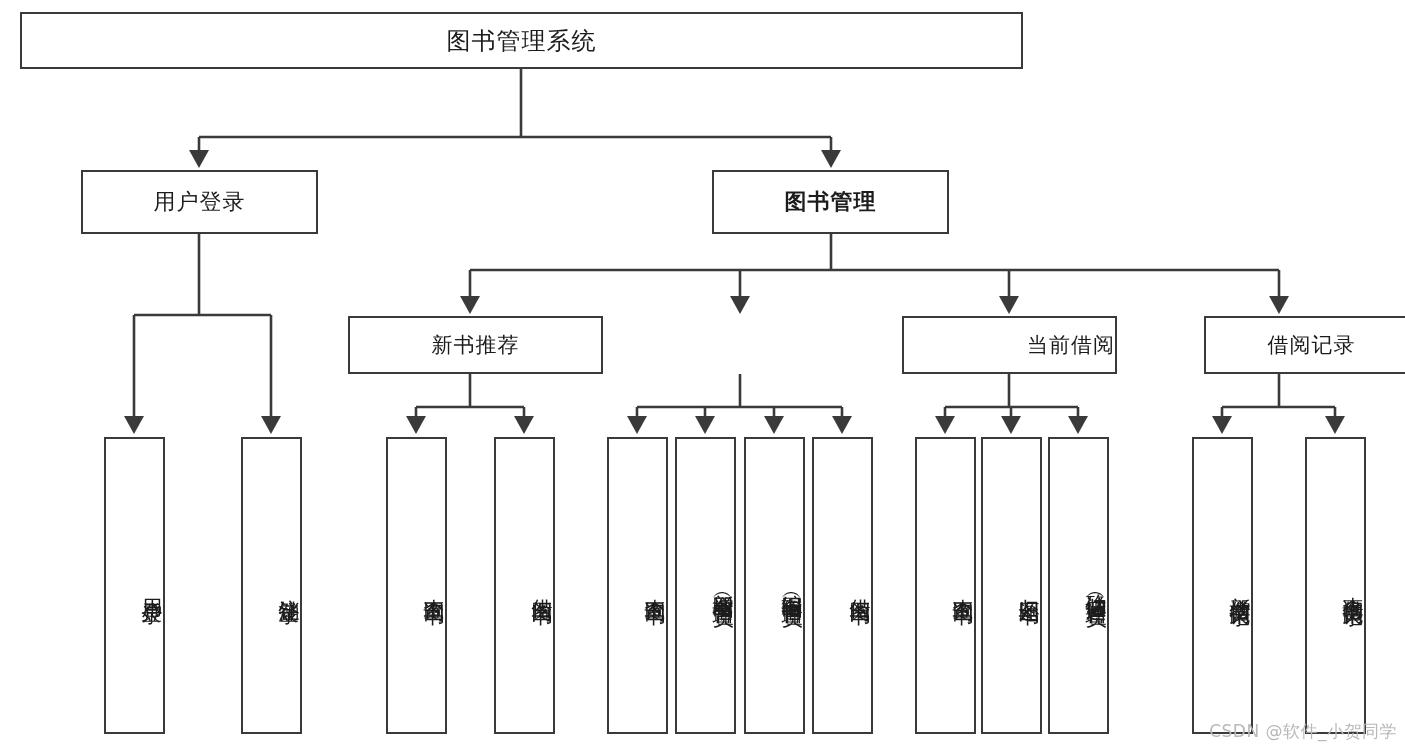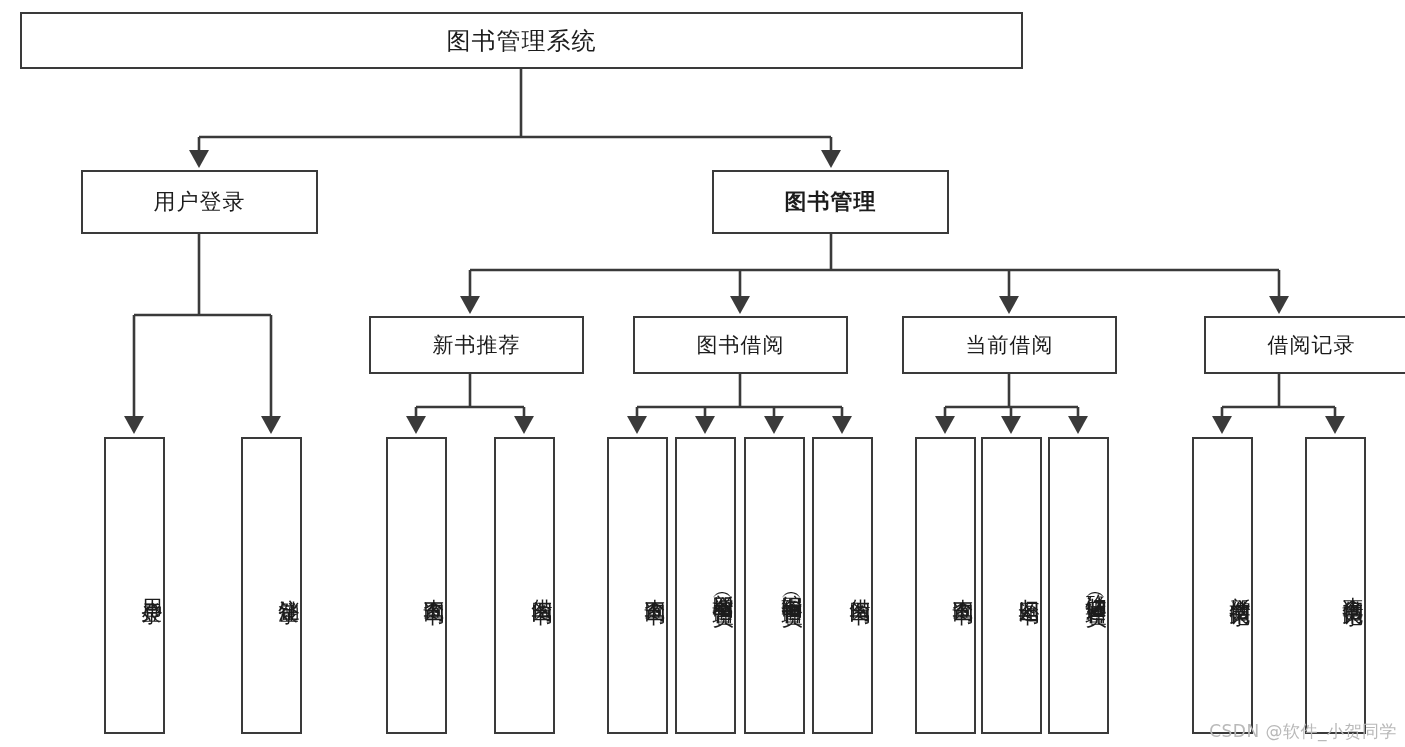--- a/index.html
+++ b/index.html
@@ -128,27 +128,24 @@
     <span>图书管理系统</span>
   </div>
 
   <div class="node lvl1" style="left:81px;top:170px;width:237px;height:64px;">
     <span>用户登录</span>
   </div>
   <div class="node lvl1" style="left:712px;top:170px;width:237px;height:64px;font-weight:bold;">
     <span>图书管理</span>
   </div>
 
-  <div class="node lvl2" style="left:369px;top:316px;width:215px;height:58px;">
+  <div class="node lvl2" style="left:348px;top:316px;width:255px;height:58px;">
     <span>新书推荐</span>
   </div>
-  <div class="node lvl2" style="left:633px;top:316px;width:215px;height:58px;">
-    <span>图书借阅</span>
-  </div>
-  <div class="node lvl2" style="left:902px;top:316px;width:215px;height:58px;">
+  <div class="node lvl2" style="left:902px;top:316px;width:215px;height:58px;justify-content:flex-end;">
     <span>当前借阅</span>
   </div>
   <div class="node lvl2" style="left:1172px;top:316px;width:215px;height:58px;margin-left:32px;">
     <span>借阅记录</span>
   </div>
 
   <div class="node leaf" style="left:104px;top:437px;width:61px;height:297px;">
     <span class="vtext">用户登录</span>
   </div>
   <div class="node leaf" style="left:241px;top:437px;width:61px;height:297px;">

